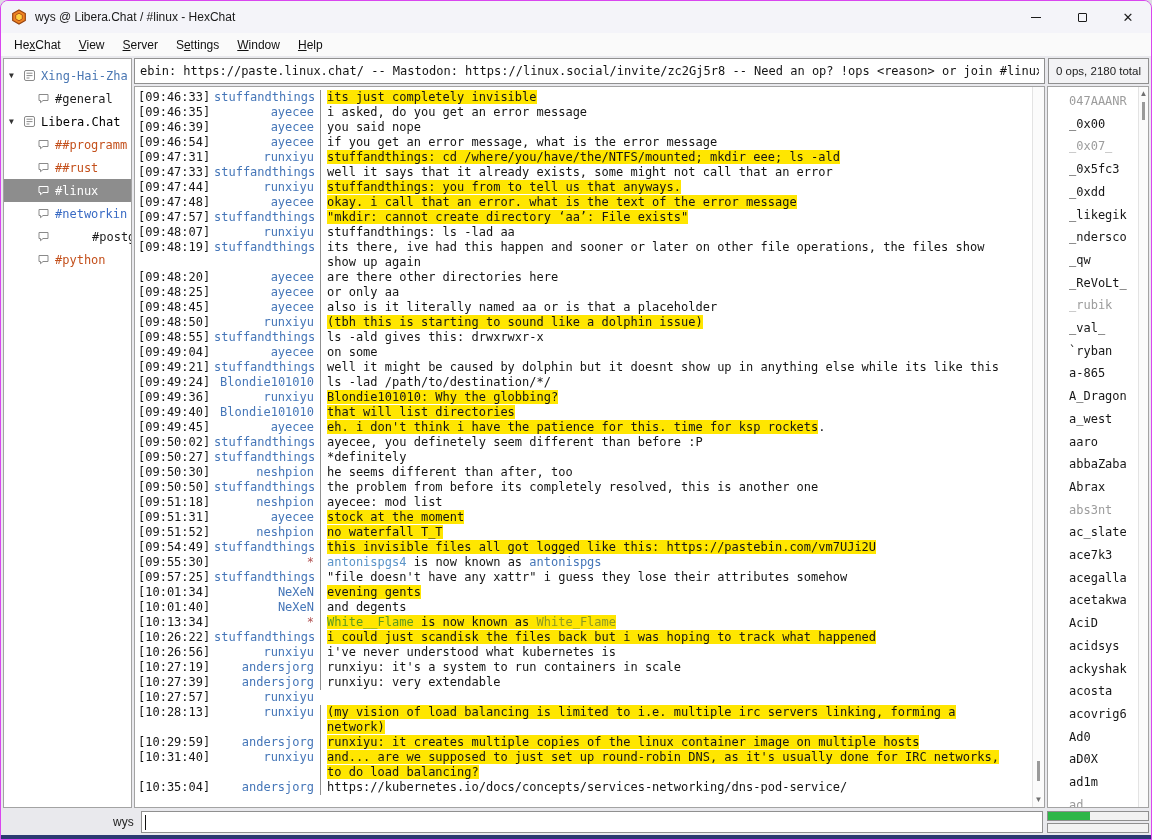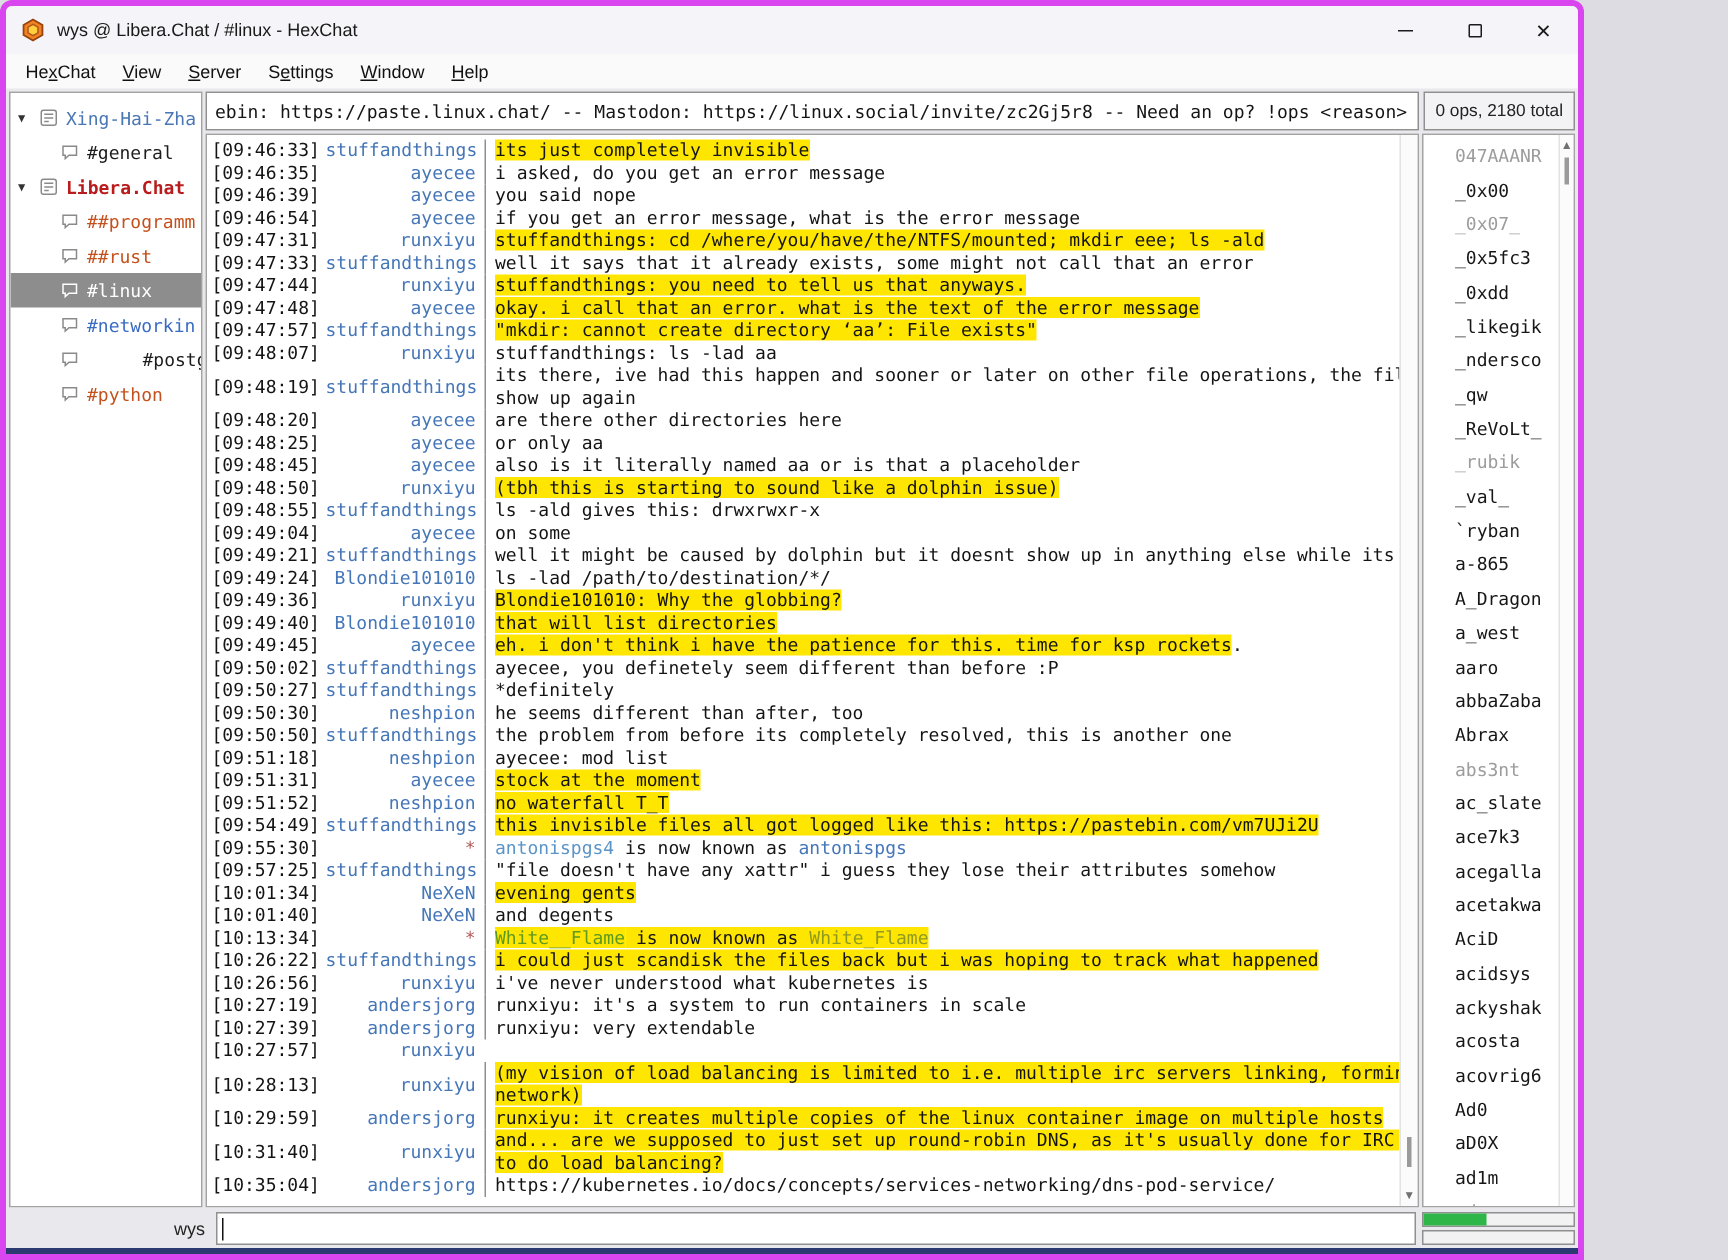--- a/index.html
+++ b/index.html
@@ -1,17 +1,17 @@
 <!DOCTYPE html>
 <html><head>
 <meta charset="utf-8">
 <style>
   *{box-sizing:border-box;margin:0;padding:0}
   html,body{width:1152px;height:840px;overflow:hidden;background:#dcdce2}
-  .window{width:1056px;height:840px;display:flex;flex-direction:column;background:#e9e9ed;border-radius:8px 8px 0 0;overflow:hidden;border:4px solid #d946ef}
+  .window{width:1152px;height:840px;display:flex;flex-direction:column;background:#e9e9ed;border-radius:8px 8px 0 0;overflow:hidden;border:1px solid #d946ef}
   
   .titlebar{height:32px;flex:none;display:flex;align-items:center;background:#f4f4f9;padding-left:10px;gap:8px;font:12px "Liberation Sans",sans-serif;color:#191919}
   .tb-buttons{margin-left:auto;display:flex;height:100%}
   .tb-btn{width:46px;height:100%;display:flex;align-items:center;justify-content:center;color:#1b1b1b;font-size:13px}
   .min-glyph{width:10px;height:1px;background:#1b1b1b}
   .max-glyph{width:9px;height:9px;border:1px solid #1b1b1b;border-radius:1px}
   
   .menubar{height:23px;flex:none;background:#fafafa;display:flex;align-items:center;padding-left:4px;font:12px "Liberation Sans",sans-serif;color:#111}
   .menu-item{padding:3px 9px;cursor:default}
   
@@ -26,21 +26,21 @@
   .tree-label{overflow:hidden}
   .right-col{flex:1;display:flex;flex-direction:column;gap:2px;min-width:0}
   
   .topic-row{height:26px;flex:none;display:flex;gap:3px}
   .topic-input{flex:1;border:1px solid #909090;background:#fff;font:12px "DejaVu Sans Mono",monospace;padding:0 5px;color:#141414;outline:none;min-width:0}
   .ops-badge{width:101px;flex:none;border:1px solid #909090;background:#f3f3f5;display:flex;align-items:center;justify-content:center;font:11.5px "Liberation Sans",sans-serif;color:#222}
   
   .content-row{flex:1;display:flex;gap:2px;min-height:0}
   .chat-area{flex:1;background:#fff;border:1px solid #a3a3a3;display:flex;overflow:hidden}
   .chat-lines{flex:1;padding:3px 0 0 3px;font:12px "DejaVu Sans Mono",monospace;line-height:15px;color:#141414;overflow:hidden}
-  .crow{display:flex;align-items:center}
+  .crow{display:flex;align-items:flex-start}
   .ctime{width:76px;flex:none}
   .cnick{width:106px;flex:none;text-align:right;padding-right:6px;color:#4576b8;overflow:hidden}
   .cnick.action{color:#b25555}
   .cmsg{width:700px;flex:none;border-left:1px solid #8f8f8f;padding-left:6px}
   .hl{background:#ffe600}
   .chat-sb{width:12px;flex:none;background:#fbfbfb;border-left:1px solid #e3e3e3;position:relative}
   .chat-sb .thumb{position:absolute;left:4px;width:3px;height:20px;bottom:26px;background:#9a9a9a}
   .sb-arrow-down{position:absolute;bottom:3px;left:0;right:0;text-align:center;font-size:8px;color:#707070}
   .sb-arrow-up{position:absolute;top:2px;left:0;right:0;text-align:center;font-size:8px;color:#707070}
   
@@ -120,21 +120,21 @@
         <div class="tree-row network">
           <span class="exp">▼</span>
           <span class="titem-icon">
             <svg width="13" height="13" viewBox="0 0 13 13">
               <rect x="1.5" y="1.5" width="10" height="10" rx="1.5" fill="none" stroke="#8a8a8a"></rect>
               <line x1="3.5" y1="4.2" x2="9.5" y2="4.2" stroke="#8a8a8a"></line>
               <line x1="3.5" y1="6.6" x2="9.5" y2="6.6" stroke="#8a8a8a"></line>
               <line x1="3.5" y1="9" x2="6.5" y2="9" stroke="#8a8a8a"></line>
             </svg>
           </span>
-          <span class="tree-label" style="color: #b91c1c; font-weight: bold;">Libera.Chat</span>
+          <span class="tree-label" style="color: #000000;">Libera.Chat</span>
         </div>
         <div class="tree-row channel">
           <span class="titem-icon">
             <svg width="13" height="13" viewBox="0 0 13 13">
               <path d="M2 2.5 h9 v6 h-5 l-2.5 2.2 v-2.2 h-1.5 z" fill="none" stroke="#8a8a8a"></path>
             </svg>
           </span>
           <span class="tree-label" style="color: rgb(196, 81, 29);">##programm</span>
         </div>
         <div class="tree-row channel">
@@ -214,21 +214,21 @@
                 <div class="cmsg"><span class="hl">stuffandthings: cd /where/you/have/the/NTFS/mounted; mkdir eee; ls -ald</span></div>
               </div>
               <div class="crow">
                 <span class="ctime">[09:47:33]</span>
                 <span class="cnick">stuffandthings</span>
                 <div class="cmsg"><span>well it says that it already exists, some might not call that an error</span></div>
               </div>
               <div class="crow">
                 <span class="ctime">[09:47:44]</span>
                 <span class="cnick">runxiyu</span>
-                <div class="cmsg"><span class="hl">stuffandthings: you need to tell us that anyways.</span></div>
+                <div class="cmsg"><span class="hl">stuffandthings: you from to tell us that anyways.</span></div>
               </div>
               <div class="crow">
                 <span class="ctime">[09:47:48]</span>
                 <span class="cnick">ayecee</span>
                 <div class="cmsg"><span class="hl">okay. i call that an error. what is the text of the error message</span></div>
               </div>
               <div class="crow">
                 <span class="ctime">[09:47:57]</span>
                 <span class="cnick">stuffandthings</span>
                 <div class="cmsg"><span class="hl">"mkdir: cannot create directory ‘aa’: File exists"</span></div>

